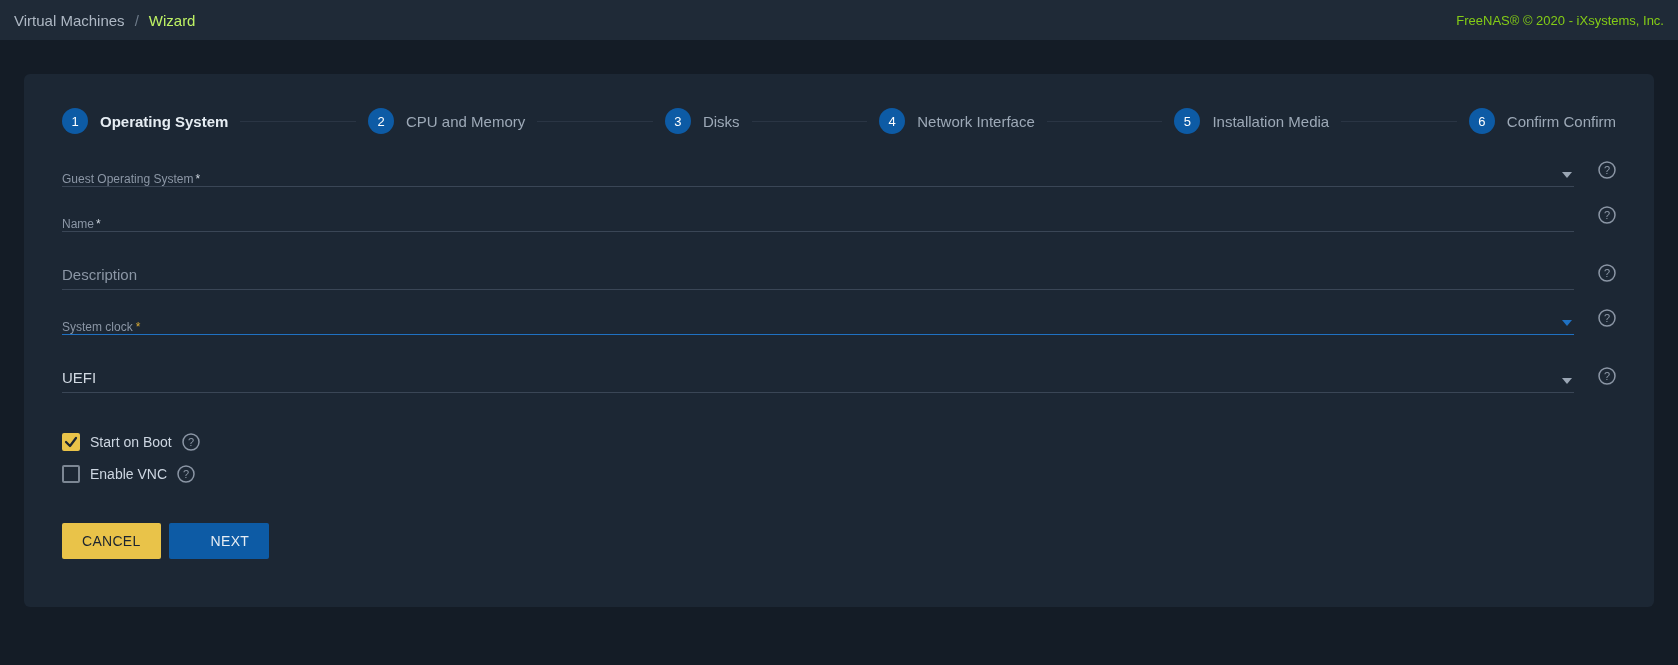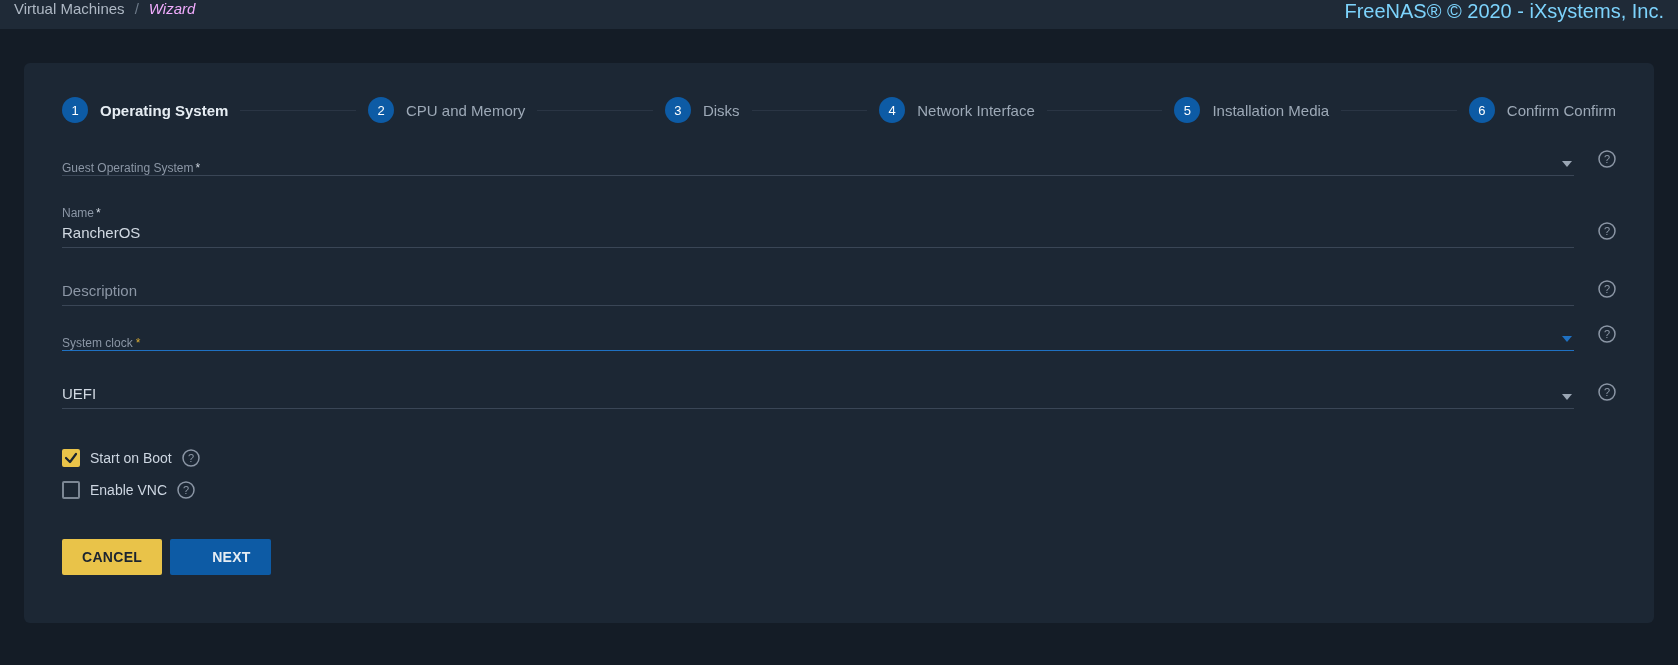--- a/index.html
+++ b/index.html
@@ -7,32 +7,32 @@
       width: 1678px;
       height: 665px;
       background: #141c26;
       font-family: "Helvetica Neue", Helvetica, Arial, sans-serif;
       color: #b7c3d1;
       font-size: 14px;
       overflow: hidden;
     }
     .topbar {
       display: flex;
-      align-items: flex-start;
+      align-items: center;
       justify-content: space-between;
-      height: 29px;
+      height: 40px;
       padding: 0 14px;
       background: #1f2a37;
       color: #aeb8c4;
       font-size: 15px;
     }
     .breadcrumbs { display: flex; align-items: center; gap: 10px; }
     .breadcrumb-sep { color: #6e7b8a; }
-    .breadcrumb-current { color: #f0abfc; font-style: italic; }
-    .copyright { color: #7dd3fc; font-size: 20px; }
+    .breadcrumb-current { color: #bef264; }
+    .copyright { color: #84cc16; font-size: 13px; }
 
     .page {
       padding: 34px 24px;
     }
     .card {
       background: #1c2734;
       border-radius: 6px;
       padding: 34px 38px 48px 38px;
     }
 
@@ -135,21 +135,21 @@
     .cbox.checked svg { display: block; }
 
     .check-row .help-icon { margin-bottom: 0; }
     .first-check { margin-top: 40px; }
 
     
     .button-row { margin-top: 40px; display: flex; gap: 8px; }
     .btn {
       border: none;
       font-size: 14px;
-      font-weight: 700;
+      font-weight: 400;
       letter-spacing: 0.3px;
       padding: 10px 20px;
       border-radius: 2px;
       cursor: pointer;
       text-align: center;
     }
     .btn-cancel { background: #e9c349; color: #1b2430; }
     .btn-next   { background: #0d5ba5; color: #e6edf3; padding-left: 42px; }
   </style>
 </head>
@@ -218,21 +218,20 @@
               <text x="9" y="13" text-anchor="middle" font-size="11" fill="#8b96a5" font-family="Arial">?</text>
             </svg>
         </span>
       </div>
 
       <div class="field-row">
         <div class="field">
           <div class="label">
             <span>Name</span><span class="req-white">*</span>
           </div>
-          <div class="value">RancherOS</div>
         </div>
         <span class="help-icon">
           <svg width="18" height="18" viewBox="0 0 18 18">
               <circle cx="9" cy="9" r="8" fill="none" stroke="#8b96a5" stroke-width="1.5"></circle>
               <text x="9" y="13" text-anchor="middle" font-size="11" fill="#8b96a5" font-family="Arial">?</text>
             </svg>
         </span>
       </div>
 
       <div class="field-row">

